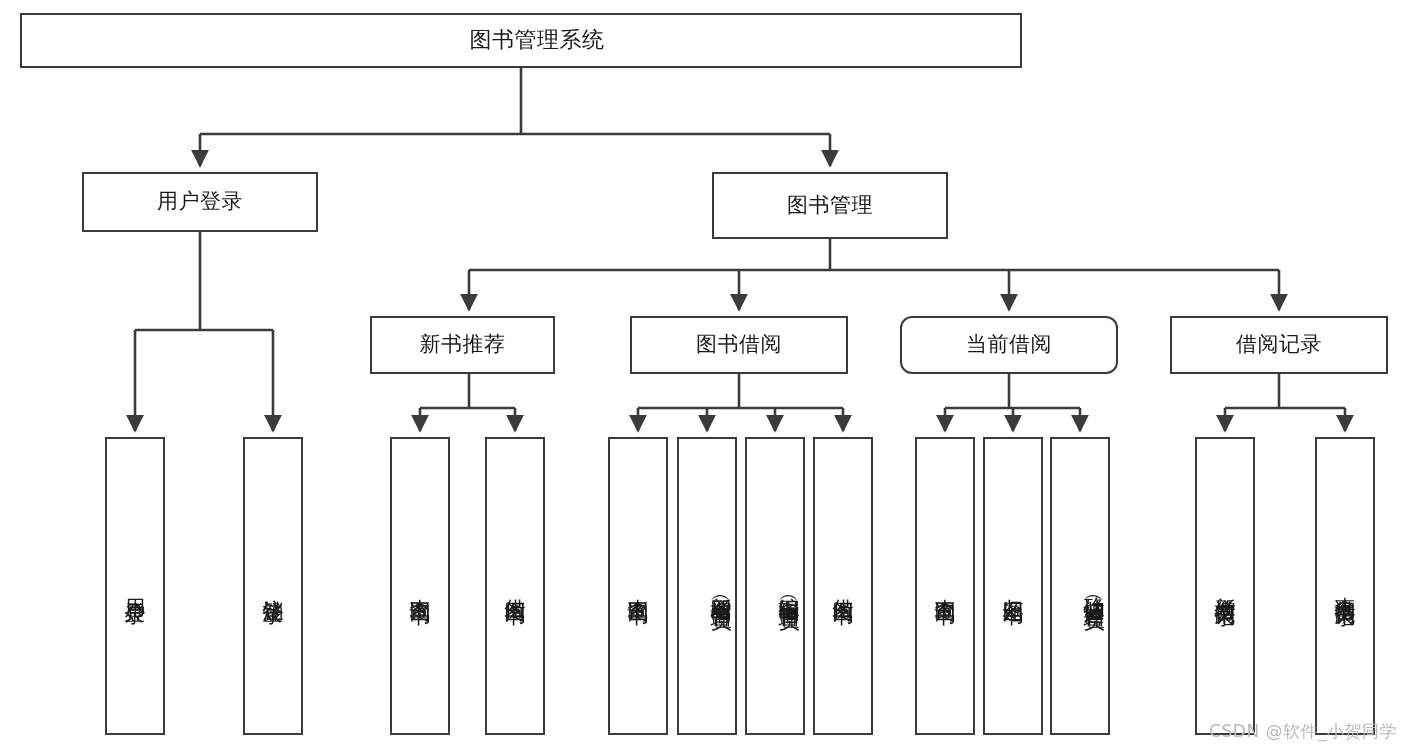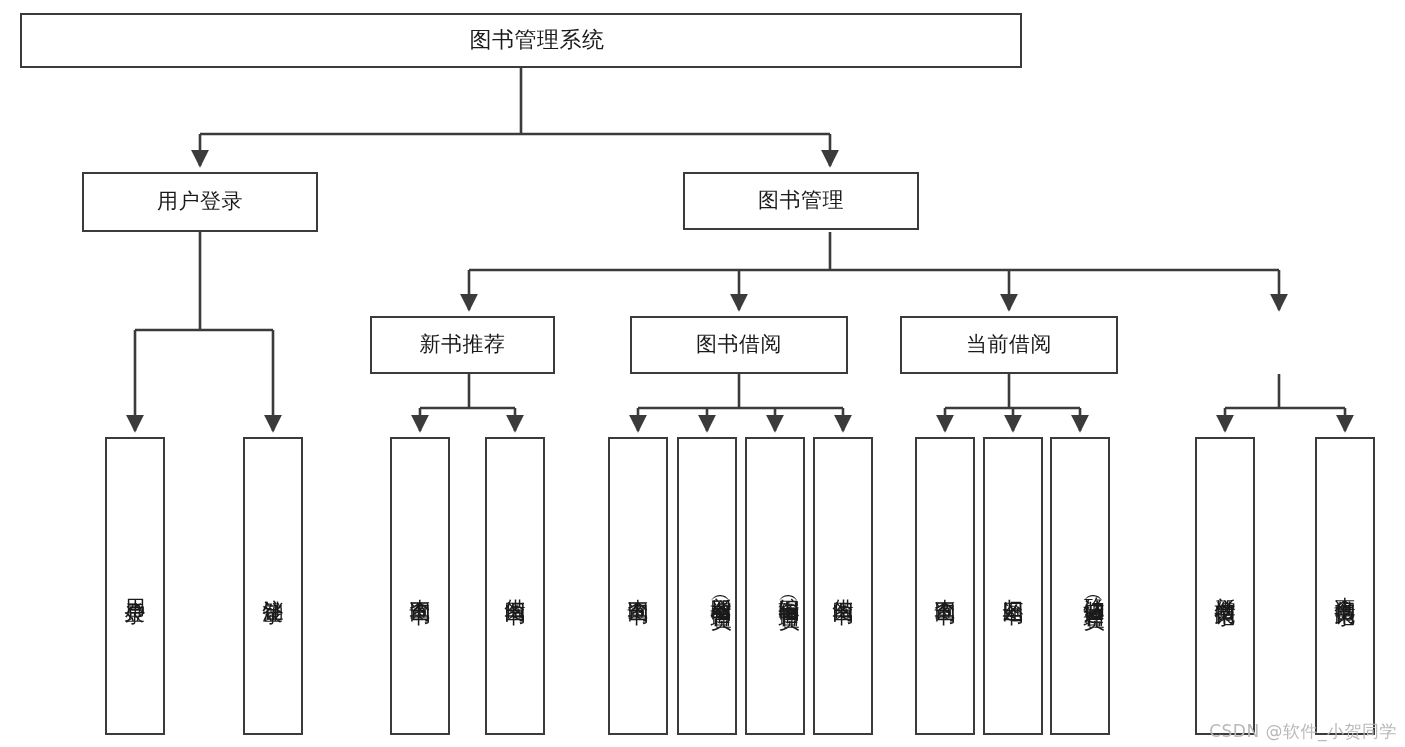--- a/index.html
+++ b/index.html
@@ -131,32 +131,35 @@
     </g>
   </svg>
 
   <div class="node node-h root" style="left:20px; top:13px; width:1002px; height:55px;">
     <span>图书管理系统</span>
   </div>
 
   <div class="node node-h" style="left:82px; top:172px; width:236px; height:60px;">
     <span>用户登录</span>
   </div>
-  <div class="node node-h" style="left:683px; top:172px; width:236px; height:58px;">
+  <div class="node node-h" style="left:712px; top:172px; width:236px; height:67px;">
     <span>图书管理</span>
   </div>
 
   <div class="node node-h" style="left:360px; top:316px; width:185px; height:58px;margin-left:10px;">
     <span>新书推荐</span>
   </div>
   <div class="node node-h" style="left:630px; top:316px; width:218px; height:58px;">
     <span>图书借阅</span>
   </div>
-  <div class="node node-h" style="left:900px; top:316px; width:218px; height:58px;">
+  <div class="node node-h" style="left:900px; top:316px; width:218px; height:58px;border-radius:12px;">
     <span>当前借阅</span>
+  </div>
+  <div class="node node-h" style="left:1170px; top:316px; width:218px; height:58px;">
+    <span>借阅记录</span>
   </div>
 
   <div class="node node-v centered" style="left:105px; top:437px; width:60px; height:298px;">
     <span class="vtext">用户登录</span>
   </div>
   <div class="node node-v centered" style="left:243px; top:437px; width:60px; height:298px;">
     <span class="vtext">注销登录</span>
   </div>
 
   <div class="node node-v centered" style="left:390px; top:437px; width:60px; height:298px;">

